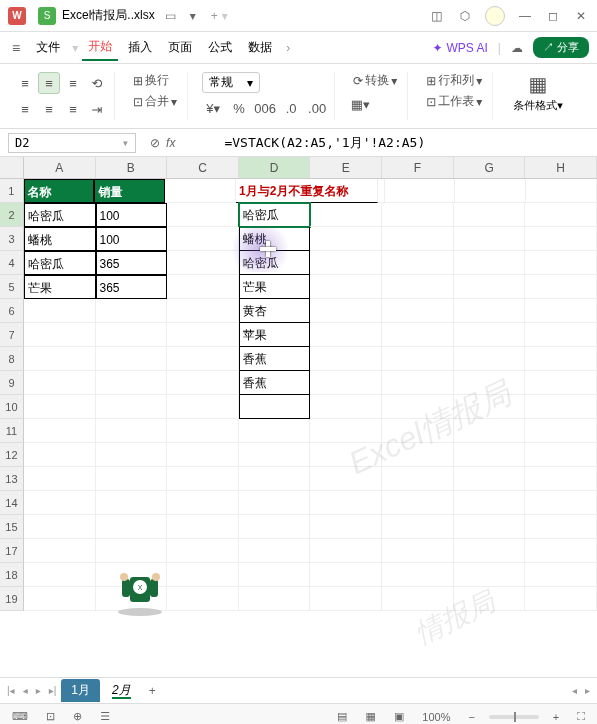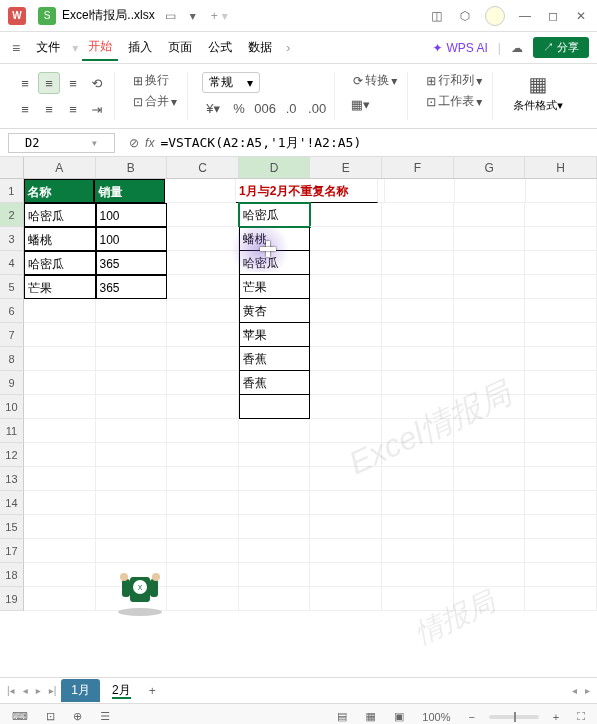--- a/index.html
+++ b/index.html
@@ -17,39 +17,39 @@
 
 .menubar { height: 32px; background: #fff; display: flex; align-items: center; padding: 0 8px; gap: 4px; border-bottom: 1px solid #e0e0e0; }
 .menubar .hamburger { font-size: 14px; color: #666; padding: 0 4px; cursor: pointer; }
 .menubar .file-btn { padding: 2px 8px; cursor: pointer; }
 .menubar .tab { padding: 4px 6px; cursor: pointer; }
 .menubar .tab.active { color: #ef4444; border-bottom: 2px solid #0a7b3e; }
 .menubar .chev { color: #999; padding: 0 4px; }
 .menubar .spacer { flex: 1; }
 .menubar .wps-ai { color: #7b3ff0; font-weight: 500; padding: 0 6px; display: flex; align-items: center; gap: 4px; }
 .menubar .cloud { color: #666; padding: 0 6px; cursor: pointer; }
-.menubar .share-btn { background: #0a7b3e; color: #fff; padding: 3px 10px; border-radius: 3px; cursor: pointer; font-size: 11px; }
+.menubar .share-btn { background: #0a7b3e; color: #fff; padding: 3px 10px; border-radius: 8px; cursor: pointer; font-size: 11px; }
 
 .ribbon { background: #fff; padding: 8px; display: flex; gap: 8px; border-bottom: 1px solid #ddd; }
 .ribbon-group { display: flex; flex-direction: column; gap: 4px; padding: 0 6px; border-right: 1px solid #eee; }
 .ribbon-group.last { border-right: none; }
 .r-row { display: flex; gap: 2px; align-items: center; }
 .r-btn { width: 22px; height: 22px; display: flex; align-items: center; justify-content: center; border: 1px solid transparent; border-radius: 3px; cursor: pointer; color: #555; font-size: 13px; }
 .r-btn.sel { background: #e0eee0; border-color: #b0d0b0; }
 .r-lbl { display: flex; align-items: center; gap: 2px; cursor: pointer; color: #555; font-size: 12px; padding: 0 4px; }
 .r-drop { border: 1px solid #ccc; padding: 1px 6px; border-radius: 3px; display: flex; align-items: center; gap: 14px; cursor: pointer; font-size: 12px; }
 .r-big { display: flex; flex-direction: column; align-items: center; gap: 2px; cursor: pointer; padding: 0 6px; }
 .r-big .icn { font-size: 20px; color: #555; }
 .r-big .txt { font-size: 11px; }
 
 .namebox-row { height: 28px; background: #fff; display: flex; align-items: center; border-bottom: 1px solid #ddd; }
-.namebox { width: 107px; border: 1px solid #ccc; margin: 8px 8px; padding: 2px 16px; display: flex; justify-content: space-between; align-items: center; font-family: monospace; }
+.namebox { width: 128px; border: 1px solid #ccc; margin: 8px 8px; padding: 2px 6px; display: flex; justify-content: space-between; align-items: center; font-family: monospace; }
 .fx-area { flex: 1; display: flex; align-items: center; gap: 6px; padding-left: 6px; }
 .fx-area .fxicn { color: #666; cursor: pointer; }
-.fx-area .formula { font-family: monospace; font-size: 13px; }
+.fx-area .formula { font-family: monospace; font-size: 13px; margin-left: 43px; }
 
 .sheet-area { position: relative; background: #fff; height: 520px; overflow: hidden; }
 .col-headers { display: flex; height: 22px; background: #f0f0f0; border-bottom: 1px solid #ccc; }
 .corner { width: 24px; border-right: 1px solid #ccc; background: #f0f0f0; }
 .ch { width: 72px; text-align: center; border-right: 1px solid #ddd; line-height: 22px; color: #555; }
 .ch.sel { background: #d0e8d0; }
 .rows { }
 .row { display: flex; height: 24px; }
 .rh { width: 24px; background: #f0f0f0; text-align: center; line-height: 24px; border-right: 1px solid #ccc; border-bottom: 1px solid #ddd; color: #555; font-size: 11px; }
 .rh.sel { background: #d0e8d0; }
@@ -65,21 +65,21 @@
 .cursor-cross::after { top: 8px; left: 2px; height: 4px; width: 16px; box-shadow: 0 0 2px #000; }
 .purple-hl { position: absolute; left: 225px; top: 70px; width: 70px; height: 45px; background: radial-gradient(circle, rgba(120,80,200,0.4), transparent 70%); pointer-events: none; }
 .watermark { position: absolute; right: 80px; top: 250px; font-size: 32px; color: rgba(0,0,0,0.08); transform: rotate(-25deg); font-style: italic; pointer-events: none; }
 .watermark2 { position: absolute; right: 100px; bottom: 40px; font-size: 28px; color: rgba(0,0,0,0.08); transform: rotate(-25deg); font-style: italic; pointer-events: none; }
 .hero { position: absolute; left: 110px; bottom: 60px; width: 60px; height: 60px; }
 
 .sheet-tabs { height: 26px; background: #fff; display: flex; align-items: center; border-top: 1px solid #ddd; padding: 0 4px; gap: 2px; }
 .sheet-tabs .nav { color: #999; padding: 0 3px; cursor: pointer; font-size: 10px; }
 .sheet-tab { padding: 3px 10px; cursor: pointer; border-radius: 3px 3px 0 0; font-size: 12px; }
 .sheet-tab.active { background: #3a7ba0; color: #fff; }
-.sheet-tab .accent { border-bottom: 2px solid #0a7b3e; }
+.sheet-tab .accent { border-bottom: 2px solid #0a7b3e; font-style: italic; }
 .add-sheet { padding: 0 6px; cursor: pointer; color: #666; }
 
 .statusbar { height: 26px; background: #f8f8f8; display: flex; align-items: center; padding: 0 8px; gap: 10px; border-top: 1px solid #ddd; color: #666; font-size: 11px; }
 .statusbar .spacer { flex: 1; }
 .statusbar .sb-btn { cursor: pointer; padding: 0 4px; }
 </style>
 </head>
 <body>
 
 <div class="titlebar">

